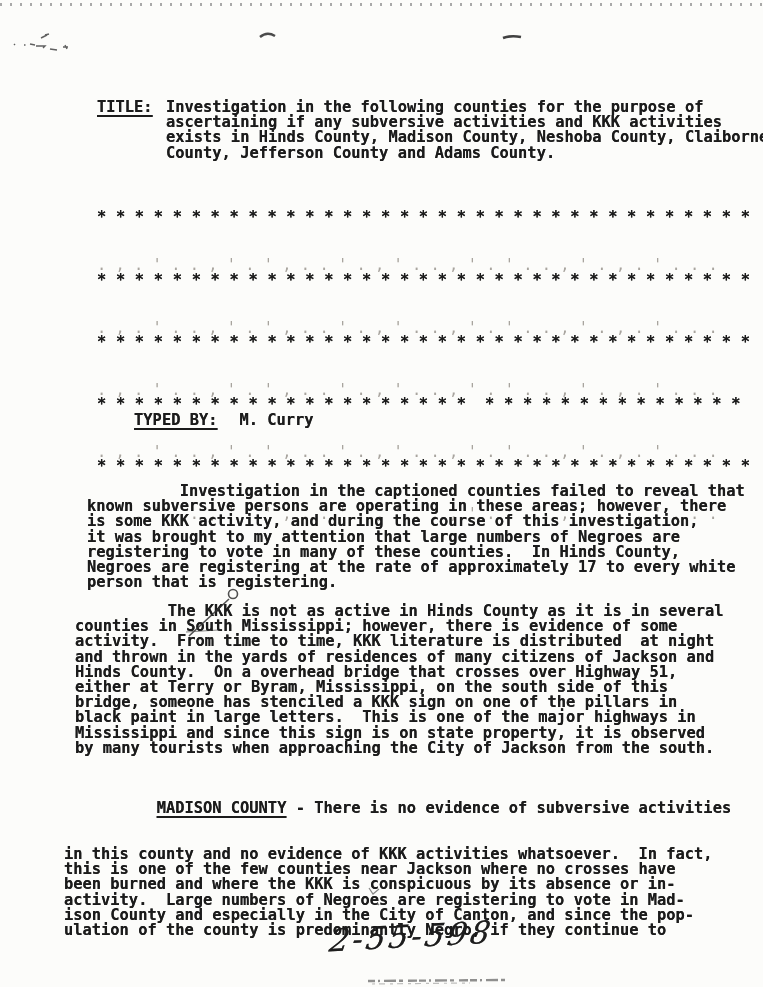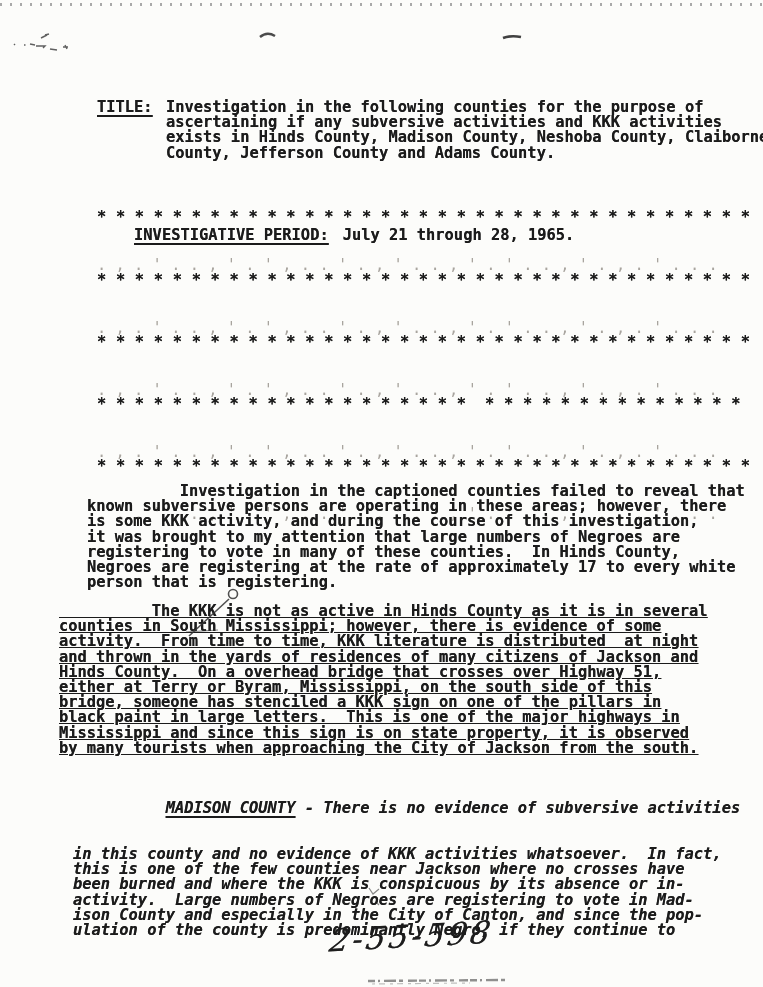--- a/index.html
+++ b/index.html
@@ -44,67 +44,67 @@
 ascertaining if any subversive activities and KKK activities
 exists in Hinds County, Madison County, Neshoba County, Claiborne
 County, Jefferson County and Adams County.</div>
   </div>
 
   <div class="sep type" style="left:97px;top:180px;">
     <div class="stars">* * * * * * * * * * * * * * * * * * * * * * * * * * * * * * * * * * *</div>
     <div class="dotsrow">. , . ' . . , ' . ' , . . ' . , ' . . , ' . ' . . , ' . , . ' . . .</div>
   </div>
 
-  <div class="type" style="left:97px;top:213px;">
-    <span class="label-underline">INVESTIGATIVE PERIOD:</span><span class="value-gap">July 21 through 28, 1965.</span>
-  </div>
 
   <div class="sep type" style="left:97px;top:243px;">
     <div class="stars">* * * * * * * * * * * * * * * * * * * * * * * * * * * * * * * * * * *</div>
     <div class="dotsrow">. , . ' . . , ' . ' , . . ' . , ' . . , ' . ' . . , ' . , . ' . . .</div>
   </div>
 
 
   <div class="sep type" style="left:97px;top:305px;">
     <div class="stars">* * * * * * * * * * * * * * * * * * * * * * * * * * * * * * * * * * *</div>
     <div class="dotsrow">. , . ' . . , ' . ' , . . ' . , ' . . , ' . ' . . , ' . , . ' . . .</div>
   </div>
 
 
   <div class="sep type" style="left:97px;top:367px;">
     <div class="stars">* * * * * * * * * * * * * * * * * * * *  * * * * * * * * * * * * * *</div>
     <div class="dotsrow">. , . ' . . , ' . ' , . . ' . , ' . . , ' . ' . . , ' . , . ' . . .</div>
   </div>
 
+  <div class="type" style="left:97px;top:398px;">
+    <span class="label-underline">TYPED BY:</span><span class="value-gap" style="padding-left:22px;">M. Curry</span>
+  </div>
 
   <div class="sep type" style="left:97px;top:429px;">
     <div class="stars">* * * * * * * * * * * * * * * * * * * * * * * * * * * * * * * * * * *</div>
     <div class="dotsrow">. , . ' . . , ' . ' , . . ' . , ' . . , ' . ' . . , ' . , . ' . . .</div>
   </div>
 
   <div class="type" style="left:87px;top:484px;">          Investigation in the captioned counties failed to reveal that
 known subversive persons are operating in these areas; however, there
 is some KKK activity, and during the course of this investigation,
 it was brought to my attention that large numbers of Negroes are
 registering to vote in many of these counties.  In Hinds County,
 Negroes are registering at the rate of approximately 17 to every white
 person that is registering.</div>
 
-  <div class="type" style="left:59px;top:604px;text-decoration:underline;">          The KKK is not as active in Hinds County as it is in several
+  <div class="type" style="left:75px;top:604px;">          The KKK is not as active in Hinds County as it is in several
 counties in South Mississippi; however, there is evidence of some
 activity.  From time to time, KKK literature is distributed  at night
 and thrown in the yards of residences of many citizens of Jackson and
 Hinds County.  On a overhead bridge that crosses over Highway 51,
 either at Terry or Byram, Mississippi, on the south side of this
 bridge, someone has stenciled a KKK sign on one of the pillars in
 black paint in large letters.  This is one of the major highways in
 Mississippi and since this sign is on state property, it is observed
 by many tourists when approaching the City of Jackson from the south.</div>
 
-  <div class="type" style="left:73px;top:771px;font-style:italic;">
+  <div class="type" style="left:64px;top:771px;">
     <div><span>          </span><span class="label-underline">MADISON COUNTY</span><span> - There is no evidence of subversive activities</span></div>
     <div>in this county and no evidence of KKK activities whatsoever.  In fact,
 this is one of the few counties near Jackson where no crosses have
 been burned and where the KKK is conspicuous by its absence or in-
 activity.  Large numbers of Negroes are registering to vote in Mad-
 ison County and especially in the City of Canton, and since the pop-
 ulation of the county is predominantly Negro, if they continue to</div>
   </div>
 
   <div class="handwriting">2-55-598</div>

